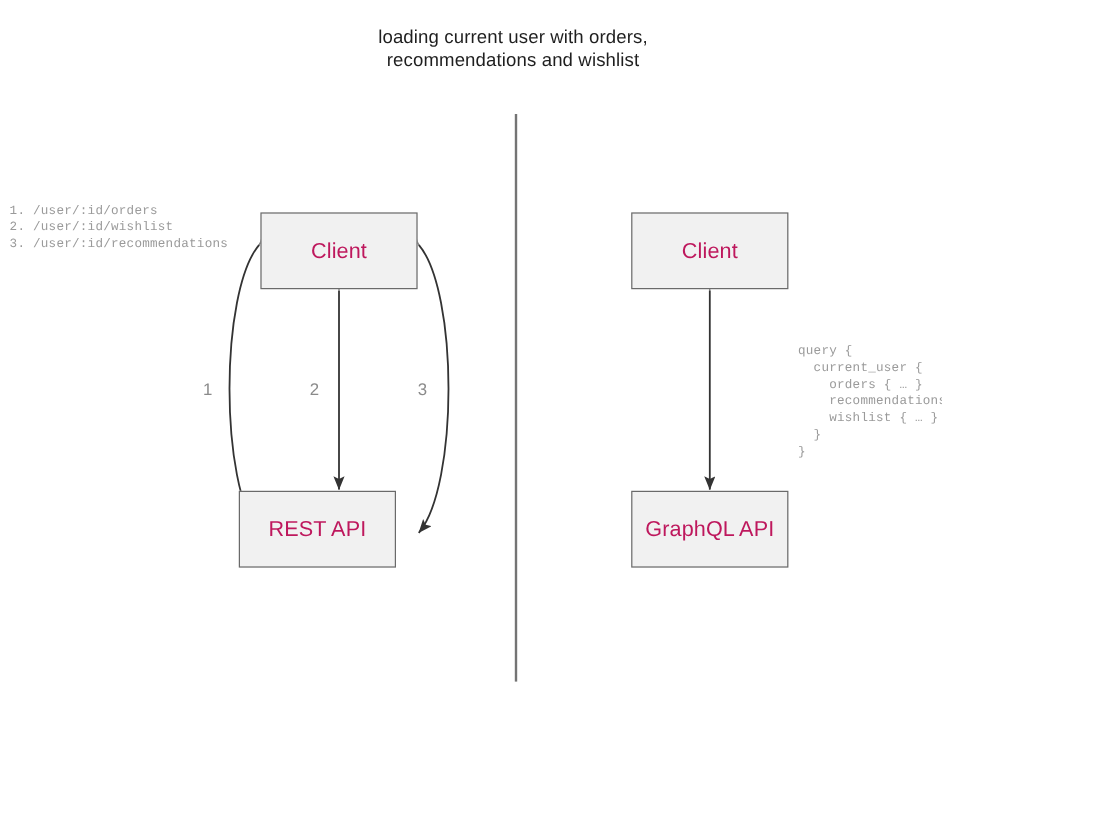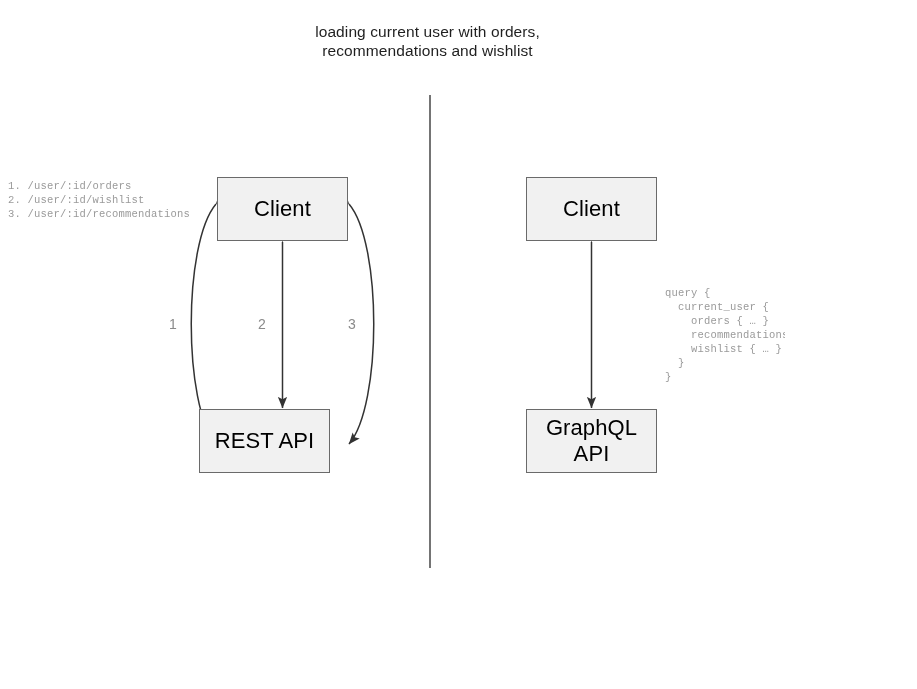--- a/index.html
+++ b/index.html
@@ -47,22 +47,22 @@
   .node {
     position: absolute;
     width: 131px;
     height: 64px;
     background: #f1f1f1;
     border: 1.4px solid #6a6a6a;
     box-sizing: border-box;
     display: flex;
     align-items: center;
     justify-content: center;
-    font-size: 22px;
-    color: #000000;
+    font-size: 18px;
+    color: #be185d;
     letter-spacing: 0.1px;
   }
   #node-client-rest  { left: 217px; top: 177px; }
   #node-rest-api     { left: 199px; top: 409px; }
   #node-client-gql   { left: 526px; top: 177px; }
   #node-graphql-api  { left: 526px; top: 409px; text-align: center; }
 
   
   .connectors {
     position: absolute;
@@ -88,21 +88,21 @@
   
   .code {
     position: absolute;
     font-family: "Liberation Mono", "DejaVu Sans Mono", monospace;
     font-size: 10.5px;
     line-height: 14px;
     color: #9a9a9a;
     white-space: pre;
     letter-spacing: 0.2px;
   }
-  #rest-endpoints { left: 8px;   top: 179px; }
+  #rest-endpoints { left: 8px;   top: 169px; }
   #graphql-query  { left: 665px; top: 286px; }
 </style>
 </head>
 <body>
 
 <div id="canvas">
 
   <div class="title">loading current user with orders,
 recommendations and wishlist</div>
 

